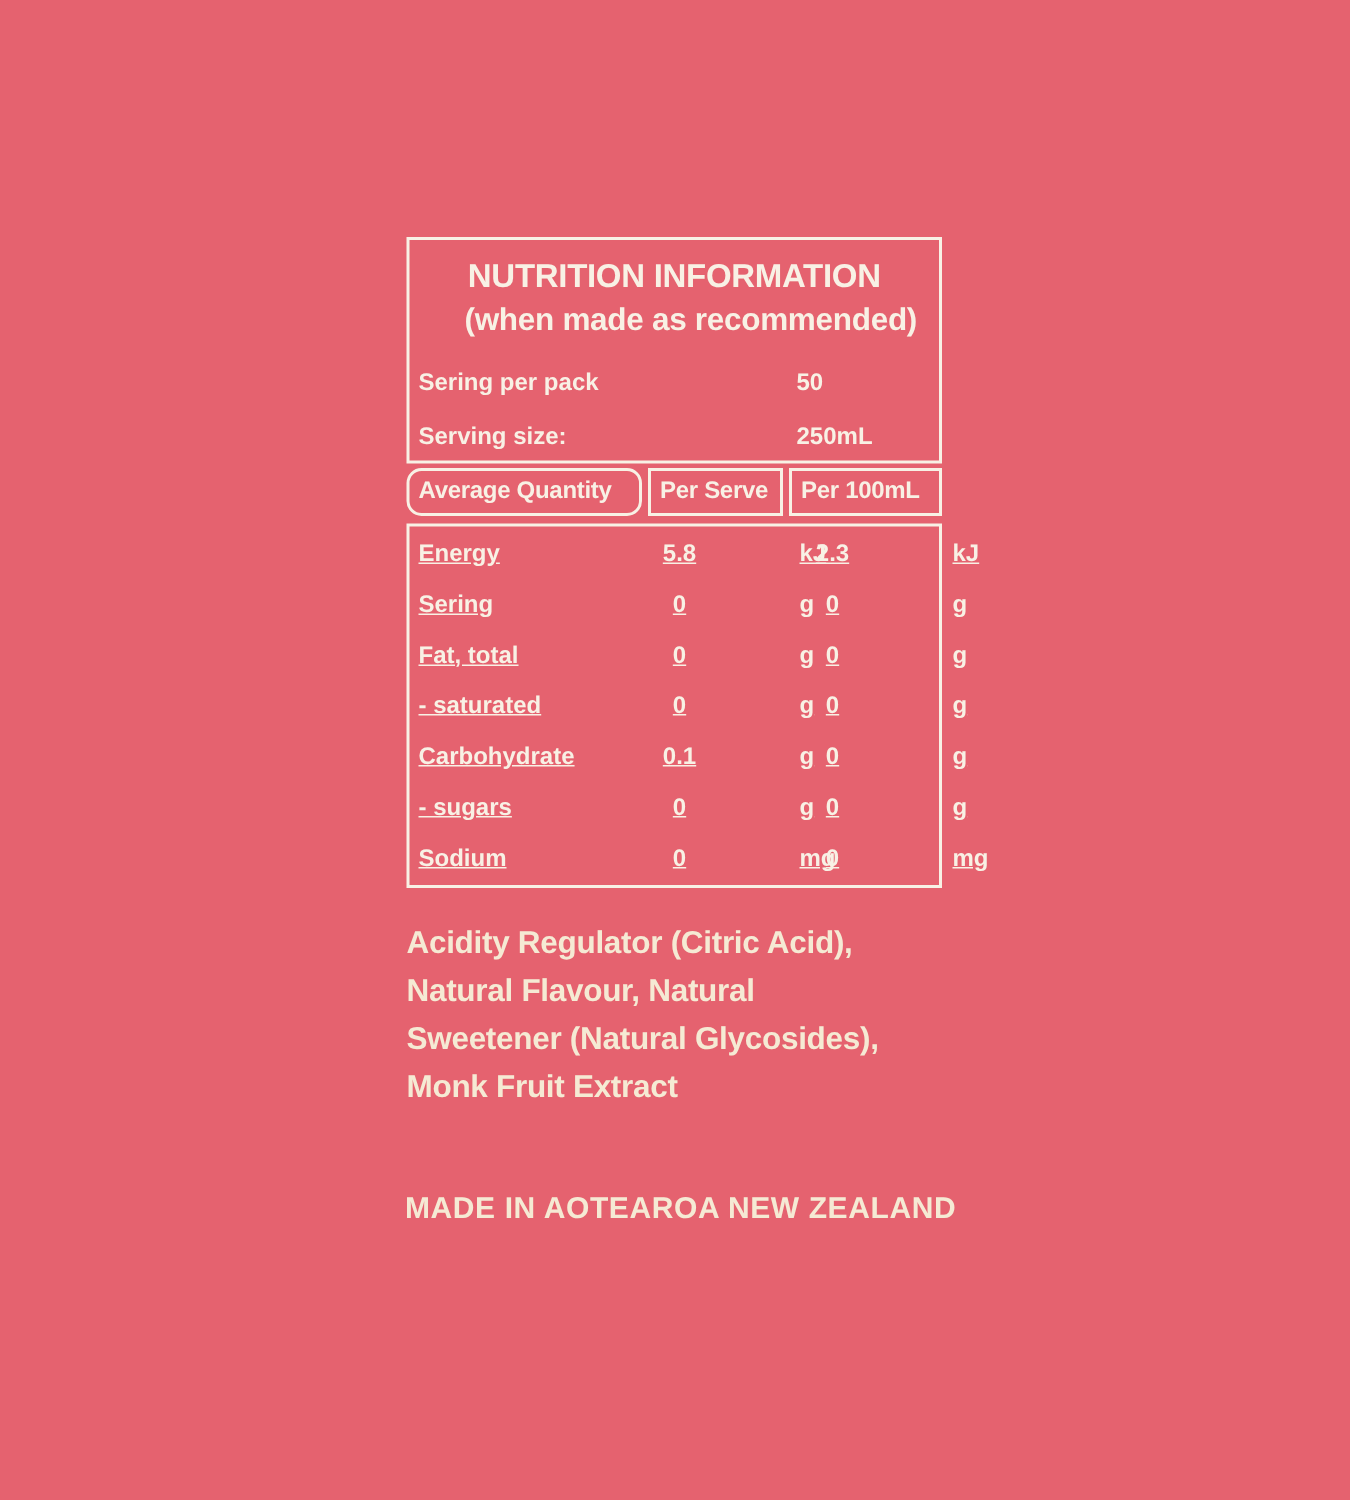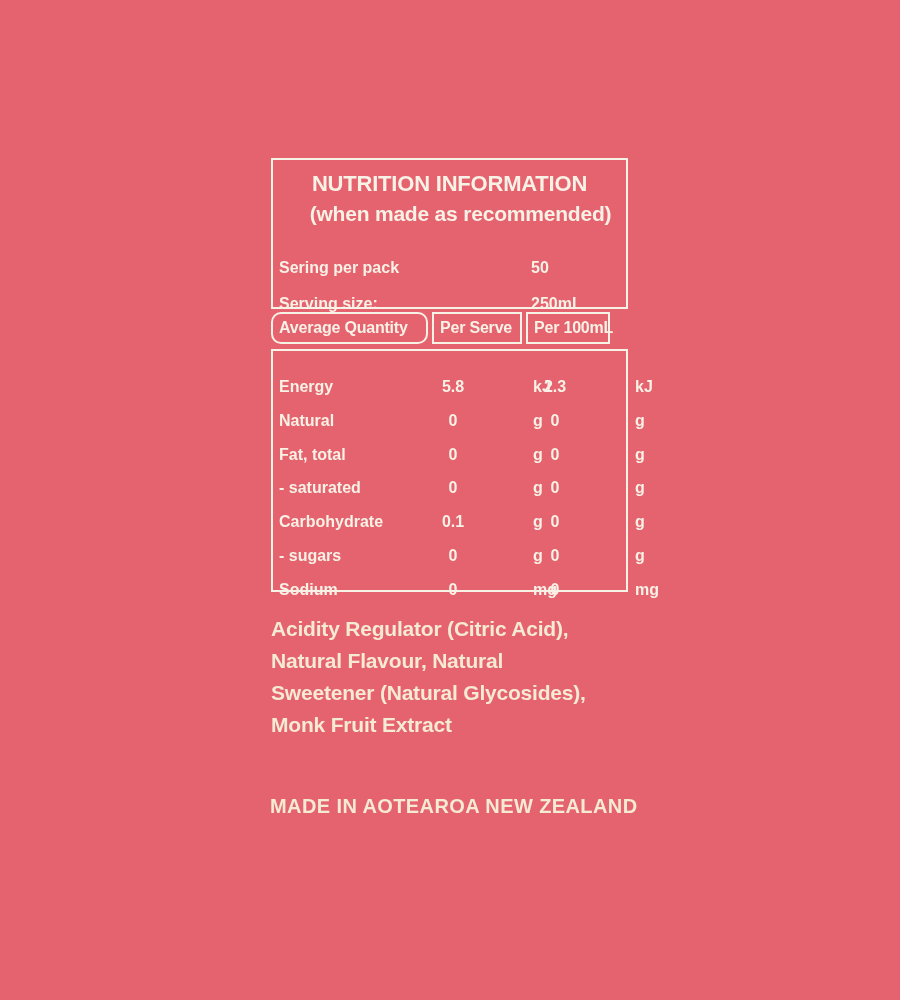--- a/index.html
+++ b/index.html
@@ -18,37 +18,37 @@
     position:absolute;left:0;right:0;top:11px;text-align:center;
     font-size:22px;font-weight:700;letter-spacing:-0.2px;white-space:nowrap;
   }
   .t-sub{
     position:absolute;left:0;right:0;top:42px;text-align:center;
     font-size:21px;font-weight:700;letter-spacing:-0.2px;white-space:nowrap;margin-left:22px;
   }
   .srow{
     position:absolute;left:6px;right:6px;height:24px;
     display:flex;align-items:center;
-    font-size:16px;font-weight:700;margin-top:12px;
+    font-size:16px;font-weight:700;
   }
   .srow-1{top:84px;}
   .srow-2{top:120px;}
   .srow .val{position:absolute;left:252px;}
   .hcell{
     position:absolute;top:154px;height:32px;
     border:2px solid #f8f1e5;box-sizing:border-box;
     display:flex;align-items:center;padding-left:6px;
     font-size:16px;font-weight:700;letter-spacing:-0.2px;white-space:nowrap;
   }
   .hc1{left:0;width:157px;border-radius:10px;}
   .hc2{left:161px;width:90px;text-align:right;}
-  .hc3{left:255px;width:84px;}
+  .hc3{left:255px;width:102px;}
   .box-main{
     position:absolute;left:0;top:191px;width:357px;height:243px;
-    border:2px solid #f8f1e5;box-sizing:border-box;padding-top:19px;
+    border:2px solid #f8f1e5;box-sizing:border-box;padding-top:2px;text-decoration:underline;
   }
   .nrow{
     height:33.85px;display:grid;
     grid-template-columns:1fr 52px 50px 52px 45px;
     align-items:center;padding-left:6px;
     font-size:16px;font-weight:700;
   }
   .nrow .nv{text-align:center;}
   .nrow .nu{padding-left:10px;margin-left:44px;}
   .ingredients{
@@ -86,21 +86,21 @@
 
   <div class="box-main">
     <div class="nrow">
       <span>Energy</span>
       <span class="nv">5.8</span>
       <span class="nu">kJ</span>
       <span class="nv">2.3</span>
       <span class="nu">kJ</span>
     </div>
     <div class="nrow">
-      <span>Natural</span>
+      <span>Sering</span>
       <span class="nv">0</span>
       <span class="nu">g</span>
       <span class="nv">0</span>
       <span class="nu">g</span>
     </div>
     <div class="nrow">
       <span>Fat, total</span>
       <span class="nv">0</span>
       <span class="nu">g</span>
       <span class="nv">0</span>

